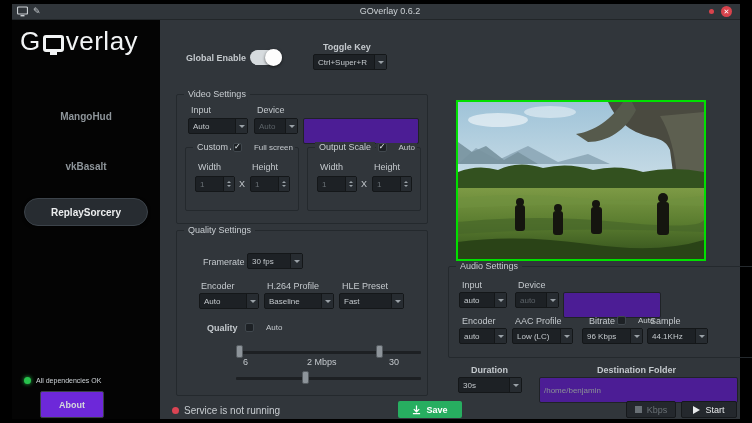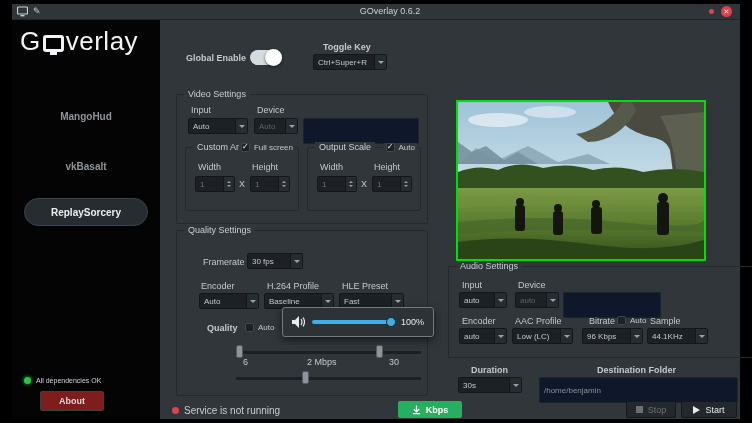--- a/index.html
+++ b/index.html
@@ -25,47 +25,47 @@
   .logo-mon { display:inline-block; width:21px; height:17px; border:3px solid #f2f4f5; border-radius:3px;
     margin:3px 2px 0 2px; position:relative; }
   .logo-mon::after { content:""; position:absolute; left:4px; bottom:-6px; width:7px; height:3px; background:#f2f4f5; }
   .side-item { position:absolute; left:12px; width:124px; height:28px; display:flex; align-items:center;
     justify-content:center; color:#8e959a; font-size:10px; font-weight:700; cursor:pointer; }
   .side-item.selected { background:#272c31; border:1px solid #3c434a; border-radius:14px; color:#eceeef;
     box-shadow:0 1px 3px rgba(0,0,0,.7); }
   .dep-status { position:absolute; left:12px; top:357px; display:flex; align-items:center; gap:5px; }
   .dep-dot { width:7px; height:7px; border-radius:50%; background:#27c24c; box-shadow:0 0 4px #27c24c; }
   .dep-text { color:#cfd4d8; font-size:7px; }
-  .about-btn { position:absolute; left:28px; top:371px; width:64px; height:20px; background:#7f1d1d;
+  .about-btn { position:absolute; left:28px; top:371px; width:64px; height:27px; background:#6d28d9;
     border:1px solid #3a4046; border-radius:2px; color:#d5d9dc; font-size:9px; font-weight:700;
     display:flex; align-items:center; justify-content:center; cursor:pointer; }
 
   
   .lbl { position:absolute; color:#c4c9cd; font-size:9px; white-space:nowrap; }
   .lbl.b { font-weight:700; }
   .groupbox { position:absolute; border:1px solid #24292d; border-radius:2px; }
   .legend { position:absolute; top:-6px; left:7px; background:#31363b; padding:0 4px; color:#c8cdd1; font-size:9px; white-space:nowrap; }
   .dropdown { position:absolute; height:16px; background:#1d2125; border:1px solid #141719; border-radius:2px;
     display:flex; align-items:stretch; cursor:pointer; }
   .dd-text { flex:1; color:#c4c9cd; font-size:8px; display:flex; align-items:center; padding:0 4px;
     white-space:nowrap; overflow:hidden; }
   .dropdown.disabled .dd-text { color:#5c6368; }
   .dd-arrow { width:12px; border-left:1px solid #141719; background:#272c31; display:flex;
     align-items:center; justify-content:center; }
   .dd-arrow::after { content:""; border:3px solid transparent; border-top-color:#9aa1a7; margin-top:3px; }
-  .textfield { position:absolute; height:16px; background:#0f172a; border:1px solid #1f2326; border-radius:2px;
+  .textfield { position:absolute; height:16px; background:#4c1d95; border:1px solid #1f2326; border-radius:2px;
     color:#8a9096; font-size:8px; display:flex; align-items:center; padding:12px 4px; cursor:text; }
   .spinbox { position:absolute; width:40px; height:16px; background:#1d2125; border:1px solid #141719;
     border-radius:2px; display:flex; align-items:stretch; cursor:pointer; }
   .spin-val { flex:1; color:#6a7176; font-size:8px; display:flex; align-items:center; padding-left:4px; }
   .spin-arrows { width:11px; border-left:1px solid #141719; background:#272c31; display:flex;
     flex-direction:column; align-items:center; justify-content:center; gap:2px; }
   .spin-arrows::before { content:""; border:2.5px solid transparent; border-bottom-color:#9aa1a7; }
   .spin-arrows::after { content:""; border:2.5px solid transparent; border-top-color:#9aa1a7; }
-  .checkbox { position:absolute; display:flex; align-items:center; gap:4px; color:#c4c9cd; font-size:8px; cursor:pointer;text-align:center; }
+  .checkbox { position:absolute; display:flex; align-items:center; gap:12px; color:#c4c9cd; font-size:8px; cursor:pointer;text-align:center; }
   .cb-box { width:9px; height:9px; background:#1d2125; border:1px solid #40474d; border-radius:2px;
     display:flex; align-items:center; justify-content:center; }
   .cb-box.checked::after { content:"\2713"; color:#eef4f7; font-size:8px; line-height:8px; margin-top:-1px; }
   .toggle { position:absolute; width:32px; height:15px; background:#d6dbde; border-radius:8px; cursor:pointer; }
   .toggle-knob { position:absolute; right:0px; top:-1px; width:17px; height:17px; background:#fdfdfd;
     border-radius:50%; box-shadow:0 1px 3px rgba(0,0,0,.6); }
 
   
   .sl-groove { position:absolute; height:3px; background:#1d2023; border-radius:1px; cursor:pointer; }
   .sl-handle { position:absolute; width:7px; height:13px; background:#8d949a; border:1px solid #555b60;
@@ -233,30 +233,20 @@
       <span class="sl-handle" style="left:59px; top:114px"></span>
       <span class="sl-handle" style="left:199px; top:114px"></span>
       <span class="lbl" style="left:66px; top:126px">6</span>
       <span class="lbl" style="left:130px; top:126px">2 Mbps</span>
       <span class="lbl" style="left:212px; top:126px">30</span>
 
       <div class="sl-groove" style="left:59px; top:146px; width:185px"></div>
       <span class="sl-handle" style="left:125px; top:140px"></span>
     </div>
 
-    <div class="volpop">
-      <svg width="13" height="12" viewBox="0 0 13 12">
-        <path d="M0,4 h3 l4,-4 v12 l-4,-4 h-3 z" fill="#e8ebed"></path>
-        <path d="M9,3 q2,3 0,6 M11,1.5 q3,4.5 0,9" stroke="#e8ebed" stroke-width="1.2" fill="none"></path>
-      </svg>
-      <span class="vol-groove">
-        <span class="vol-knob"></span>
-      </span>
-      <span class="vol-val">100%</span>
-    </div>
 
     <div class="preview">
       <svg viewBox="0 0 246 157" preserveAspectRatio="none">
         <defs>
           <linearGradient id="sky" x1="0" y1="0" x2="0" y2="1">
             <stop offset="0" stop-color="#9fc3d8"></stop>
               <stop offset="0.7" stop-color="#d8e6ec"></stop>
               <stop offset="1" stop-color="#e9efe9"></stop>
           </linearGradient>
           <linearGradient id="grass" x1="0" y1="0" x2="0" y2="1">
@@ -338,25 +328,25 @@
     </div>
     <span class="lbl b" style="left:585px; top:361px">Destination Folder</span>
     <div class="textfield" style="left:527px; top:373px; width:199px">/home/benjamin</div>
 
     <span class="svc-dot"></span>
     <span class="svc-text">Service is not running</span>
     <div class="btn btn-save">
       <svg width="9" height="10" viewBox="0 0 10 10">
         <path d="M5 0 v6 M2 4 l3 3 3,-3 M1 9 h8" stroke="#ffffff" stroke-width="1.4" fill="none"></path>
       </svg>
-      <span>Kbps</span>
+      <span>Save</span>
     </div>
     <div class="btn btn-stop">
       <span class="stop-sq"></span>
-      <span>Stop</span>
+      <span>Kbps</span>
     </div>
     <div class="btn btn-start">
       <span class="play-tri"></span>
       <span>Start</span>
     </div>
 
   </div>
 </div>
 
 </body></html>

